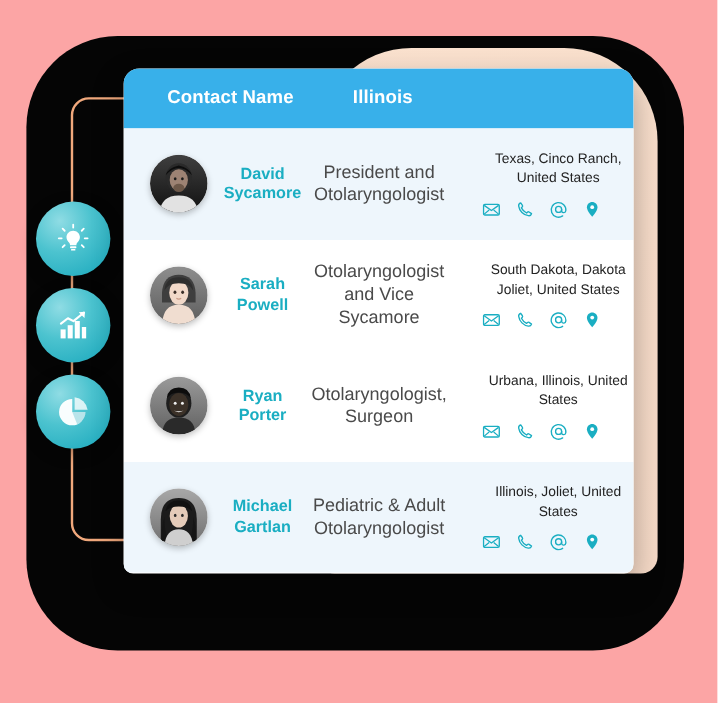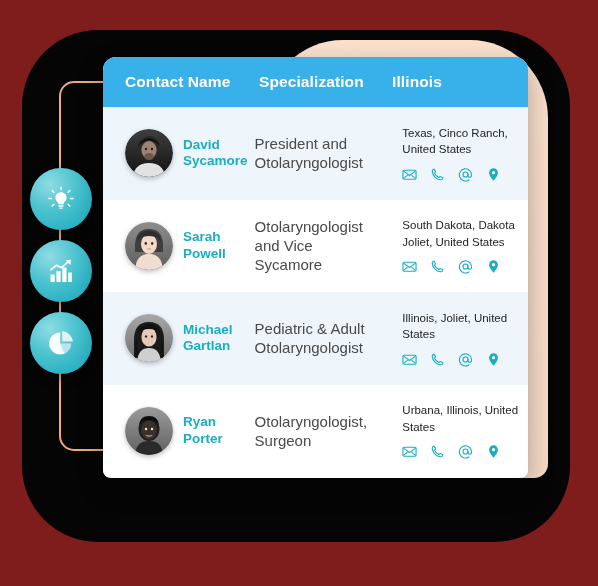--- a/index.html
+++ b/index.html
@@ -8,21 +8,22 @@
     background: #ffffff;
   }
   body {
     font-family: "Liberation Sans", sans-serif;
   }
   .stage {
     position: relative;
     width: 598px;
     height: 586px;
     overflow: hidden;
-    background: #7f1d1d;
+    background: #fca5a5;
+    text-align: center;
   }
 
   
   .backdrop {
     position: absolute;
     left: 22px;
     top: 30px;
     width: 548px;
     height: 512px;
     background: #050505;
@@ -225,21 +226,20 @@
         </svg>
       </span>
     </div>
 
   </div>
 
   <div class="card">
 
     <div class="table-head">
       <div class="th c-name">Contact Name</div>
-      <div class="th c-spec">Specialization</div>
       <div class="th c-loc">Illinois</div>
     </div>
 
     <div class="row alt">
       <div class="cell-name">
         <div class="avatar">
           <svg viewBox="0 0 48 48">
             <defs>
               <clipPath id="cl1">
                   <circle cx="24" cy="24" r="24"></circle>
@@ -318,20 +318,79 @@
               <path d="M22 26.5 Q24 28 26 26.5" stroke="#c89a86" stroke-width="1" fill="none"></path>
               <path d="M24 32 C15 32 11 37 10 48 L38 48 C37 37 33 32 24 32Z" fill="#f0ddd0"></path>
             </g>
           </svg>
         </div>
         <div class="name-link">Sarah Powell</div>
       </div>
       <div class="cell-spec">Otolaryngologist and Vice Sycamore</div>
       <div class="cell-loc">
         <div class="loc-text">South Dakota, Dakota Joliet, United States</div>
+        <div class="loc-icons">
+          <span>
+              <svg width="15" height="15" viewBox="0 0 16 16" fill="none">
+                <rect x="1" y="3.5" width="14" height="9.5" rx="1.2" stroke="#1aaec2" stroke-width="1.2"></rect>
+                <path d="M1.6 4.4 L8 9 L14.4 4.4" stroke="#1aaec2" stroke-width="1.2" fill="none"></path>
+                <path d="M1.6 12.2 L6 8.6 M14.4 12.2 L10 8.6" stroke="#1aaec2" stroke-width="1.1"></path>
+              </svg>
+            </span>
+          <span>
+              <svg width="15" height="15" viewBox="0 0 16 16" fill="none">
+                <path d="M4.2 2.2 C3 2.6 2.2 3.7 2.4 5 C3 9.4 6.6 13 11 13.6 C12.3 13.8 13.4 13 13.8 11.8 L11.6 10.3 C11.1 10 10.5 10.1 10.1 10.5 L9.4 11.2 C7.6 10.3 5.7 8.4 4.8 6.6 L5.5 5.9 C5.9 5.5 6 4.9 5.7 4.4 Z" stroke="#1aaec2" stroke-width="1.2" fill="none" stroke-linejoin="round"></path>
+              </svg>
+            </span>
+          <span>
+              <svg width="15" height="15" viewBox="0 0 16 16" fill="none">
+                <circle cx="8" cy="8" r="2.7" stroke="#1aaec2" stroke-width="1.2"></circle>
+                <path d="M10.7 8 V9.6 A1.9 1.9 0 0 0 14.4 9.2 A6.5 6.5 0 1 0 11.6 13.8" stroke="#1aaec2" stroke-width="1.2" fill="none" stroke-linecap="round"></path>
+              </svg>
+            </span>
+          <span>
+              <svg width="15" height="15" viewBox="0 0 16 16" fill="none">
+                <path d="M8 1.4 C5.4 1.4 3.3 3.5 3.3 6.1 C3.3 9.6 8 14.6 8 14.6 C8 14.6 12.7 9.6 12.7 6.1 C12.7 3.5 10.6 1.4 8 1.4Z" fill="#1aaec2"></path>
+                <circle cx="8" cy="6" r="1.7" fill="#ffffff"></circle>
+              </svg>
+            </span>
+        </div>
+      </div>
+    </div>
+
+    <div class="row plain">
+      <div class="cell-name">
+        <div class="avatar">
+          <svg viewBox="0 0 48 48">
+            <defs>
+              <clipPath id="cl4">
+                  <circle cx="24" cy="24" r="24"></circle>
+                </clipPath>
+              <linearGradient id="bg4" x1="0" y1="0" x2="0" y2="1">
+                <stop offset="0" stop-color="#9a9a9a"></stop>
+                  <stop offset="1" stop-color="#616161"></stop>
+              </linearGradient>
+            </defs>
+            <g clip-path="url(#cl4)">
+              <rect width="48" height="48" fill="url(#bg4)"></rect>
+              <ellipse cx="24" cy="22" rx="10.5" ry="12" fill="#1e1e1e"></ellipse>
+              <ellipse cx="24" cy="23" rx="8" ry="9.6" fill="#3b3128"></ellipse>
+              <path d="M14 18 Q15 9 24 9 Q33 9 34 18 Q31 13 24 13 Q17 13 14 18Z" fill="#0c0c0c"></path>
+              <ellipse cx="21" cy="22" rx="1.2" ry="1.3" fill="#f0f0f0"></ellipse>
+              <ellipse cx="27" cy="22" rx="1.2" ry="1.3" fill="#f0f0f0"></ellipse>
+              <path d="M20 28 Q24 31 28 28 Q24 29.5 20 28Z" fill="#efefef"></path>
+              <path d="M24 34 C15 34 11 38 10 48 L38 48 C37 38 33 34 24 34Z" fill="#2a2a2a"></path>
+            </g>
+          </svg>
+        </div>
+        <div class="name-link">Ryan Porter</div>
+      </div>
+      <div class="cell-spec">Otolaryngologist, Surgeon</div>
+      <div class="cell-loc">
+        <div class="loc-text">Urbana, Illinois, United States</div>
         <div class="loc-icons">
           <span>
               <svg width="15" height="15" viewBox="0 0 16 16" fill="none">
                 <rect x="1" y="3.5" width="14" height="9.5" rx="1.2" stroke="#1aaec2" stroke-width="1.2"></rect>
                 <path d="M1.6 4.4 L8 9 L14.4 4.4" stroke="#1aaec2" stroke-width="1.2" fill="none"></path>
                 <path d="M1.6 12.2 L6 8.6 M14.4 12.2 L10 8.6" stroke="#1aaec2" stroke-width="1.1"></path>
               </svg>
             </span>
           <span>
               <svg width="15" height="15" viewBox="0 0 16 16" fill="none">
@@ -407,73 +466,14 @@
           <span>
               <svg width="15" height="15" viewBox="0 0 16 16" fill="none">
                 <path d="M8 1.4 C5.4 1.4 3.3 3.5 3.3 6.1 C3.3 9.6 8 14.6 8 14.6 C8 14.6 12.7 9.6 12.7 6.1 C12.7 3.5 10.6 1.4 8 1.4Z" fill="#1aaec2"></path>
                 <circle cx="8" cy="6" r="1.7" fill="#ffffff"></circle>
               </svg>
             </span>
         </div>
       </div>
     </div>
 
-    <div class="row plain">
-      <div class="cell-name">
-        <div class="avatar">
-          <svg viewBox="0 0 48 48">
-            <defs>
-              <clipPath id="cl4">
-                  <circle cx="24" cy="24" r="24"></circle>
-                </clipPath>
-              <linearGradient id="bg4" x1="0" y1="0" x2="0" y2="1">
-                <stop offset="0" stop-color="#9a9a9a"></stop>
-                  <stop offset="1" stop-color="#616161"></stop>
-              </linearGradient>
-            </defs>
-            <g clip-path="url(#cl4)">
-              <rect width="48" height="48" fill="url(#bg4)"></rect>
-              <ellipse cx="24" cy="22" rx="10.5" ry="12" fill="#1e1e1e"></ellipse>
-              <ellipse cx="24" cy="23" rx="8" ry="9.6" fill="#3b3128"></ellipse>
-              <path d="M14 18 Q15 9 24 9 Q33 9 34 18 Q31 13 24 13 Q17 13 14 18Z" fill="#0c0c0c"></path>
-              <ellipse cx="21" cy="22" rx="1.2" ry="1.3" fill="#f0f0f0"></ellipse>
-              <ellipse cx="27" cy="22" rx="1.2" ry="1.3" fill="#f0f0f0"></ellipse>
-              <path d="M20 28 Q24 31 28 28 Q24 29.5 20 28Z" fill="#efefef"></path>
-              <path d="M24 34 C15 34 11 38 10 48 L38 48 C37 38 33 34 24 34Z" fill="#2a2a2a"></path>
-            </g>
-          </svg>
-        </div>
-        <div class="name-link">Ryan Porter</div>
-      </div>
-      <div class="cell-spec">Otolaryngologist, Surgeon</div>
-      <div class="cell-loc">
-        <div class="loc-text">Urbana, Illinois, United States</div>
-        <div class="loc-icons">
-          <span>
-              <svg width="15" height="15" viewBox="0 0 16 16" fill="none">
-                <rect x="1" y="3.5" width="14" height="9.5" rx="1.2" stroke="#1aaec2" stroke-width="1.2"></rect>
-                <path d="M1.6 4.4 L8 9 L14.4 4.4" stroke="#1aaec2" stroke-width="1.2" fill="none"></path>
-                <path d="M1.6 12.2 L6 8.6 M14.4 12.2 L10 8.6" stroke="#1aaec2" stroke-width="1.1"></path>
-              </svg>
-            </span>
-          <span>
-              <svg width="15" height="15" viewBox="0 0 16 16" fill="none">
-                <path d="M4.2 2.2 C3 2.6 2.2 3.7 2.4 5 C3 9.4 6.6 13 11 13.6 C12.3 13.8 13.4 13 13.8 11.8 L11.6 10.3 C11.1 10 10.5 10.1 10.1 10.5 L9.4 11.2 C7.6 10.3 5.7 8.4 4.8 6.6 L5.5 5.9 C5.9 5.5 6 4.9 5.7 4.4 Z" stroke="#1aaec2" stroke-width="1.2" fill="none" stroke-linejoin="round"></path>
-              </svg>
-            </span>
-          <span>
-              <svg width="15" height="15" viewBox="0 0 16 16" fill="none">
-                <circle cx="8" cy="8" r="2.7" stroke="#1aaec2" stroke-width="1.2"></circle>
-                <path d="M10.7 8 V9.6 A1.9 1.9 0 0 0 14.4 9.2 A6.5 6.5 0 1 0 11.6 13.8" stroke="#1aaec2" stroke-width="1.2" fill="none" stroke-linecap="round"></path>
-              </svg>
-            </span>
-          <span>
-              <svg width="15" height="15" viewBox="0 0 16 16" fill="none">
-                <path d="M8 1.4 C5.4 1.4 3.3 3.5 3.3 6.1 C3.3 9.6 8 14.6 8 14.6 C8 14.6 12.7 9.6 12.7 6.1 C12.7 3.5 10.6 1.4 8 1.4Z" fill="#1aaec2"></path>
-                <circle cx="8" cy="6" r="1.7" fill="#ffffff"></circle>
-              </svg>
-            </span>
-        </div>
-      </div>
-    </div>
-
   </div>
 </div>
 
 </body></html>

